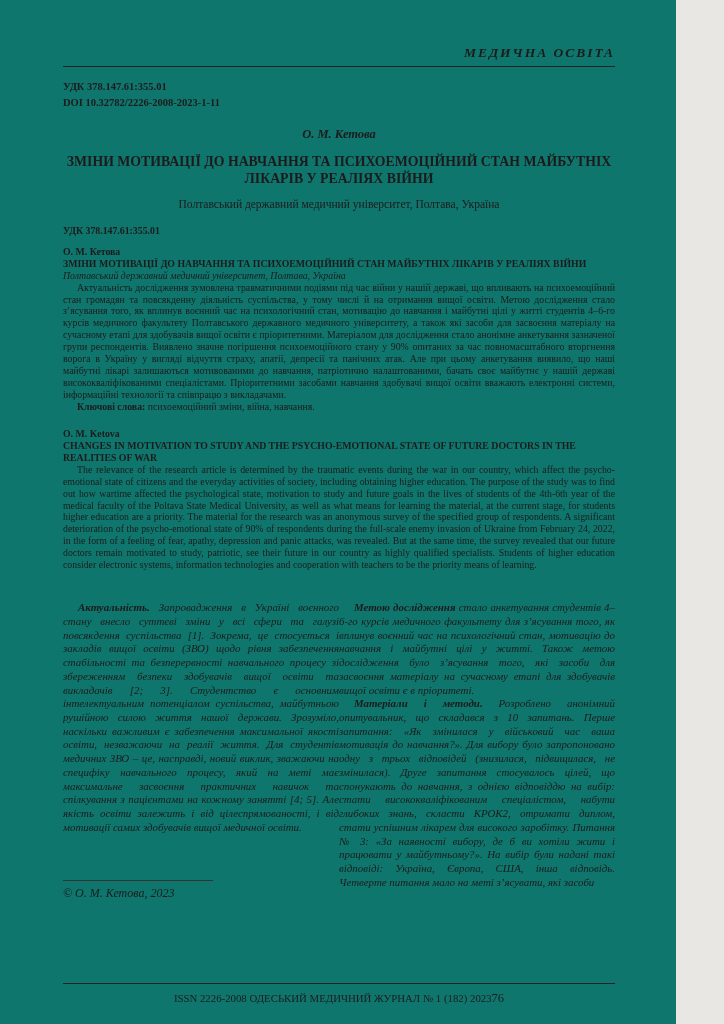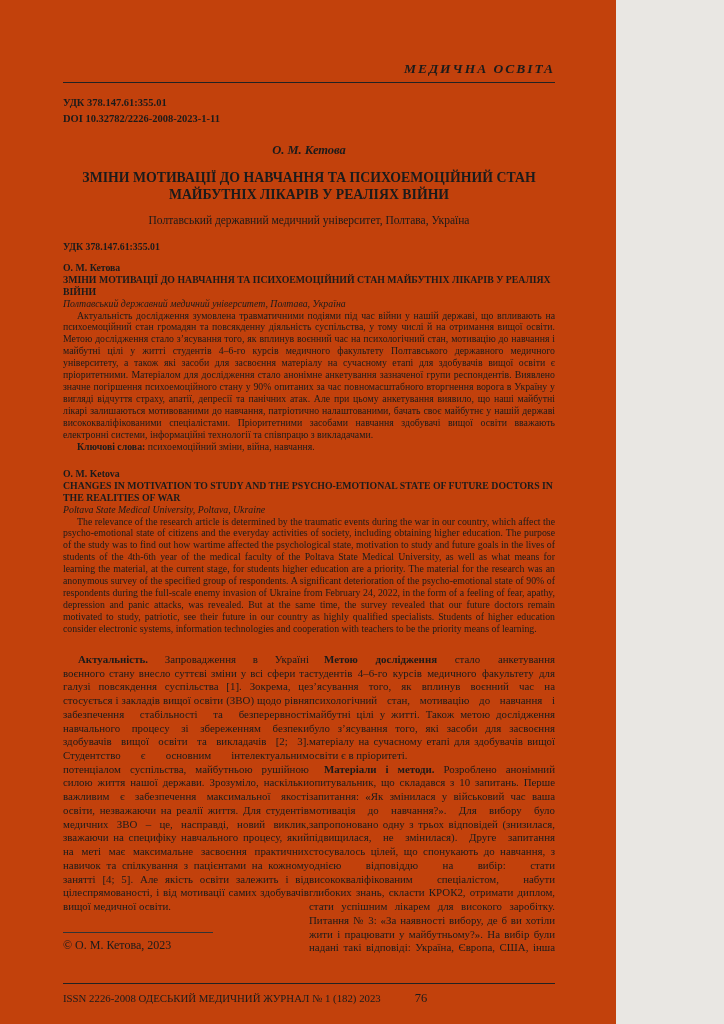--- a/index.html
+++ b/index.html
@@ -5,23 +5,23 @@
 <style>
   * { margin: 0; padding: 0; box-sizing: border-box; }
   html, body { background: #e9e7e3; }
   body {
     width: 724px; height: 1024px;
     font-family: "Liberation Serif", serif;
     color: #1b1b1b;
   }
   .page {
     position: relative;
-    width: 616px; height: 1024px;
-    background: #c2410c;
-    padding: 61px 61px 0 63px;
+    width: 676px; height: 1024px;
+    background: #0f766e;
+    padding: 45px 61px 0 63px;
     overflow: hidden;
   }
   
   .journal-name {
     text-align: right;
     font-weight: bold; font-style: italic;
     font-size: 13.5px; letter-spacing: 2px;
   }
   .head-rule { border: 0; border-top: 1.6px solid #222; margin-top: 5px; }
 
@@ -39,38 +39,38 @@
   .a-udc { font-weight: bold; margin-bottom: 9px; }
   .a-author { font-weight: bold; }
   .a-title { font-weight: bold; }
   .a-affil { font-style: italic; }
   .a-body { text-align: justify; text-indent: 14px; }
   .a-keywords { text-align: justify; text-indent: 14px; }
   .kw-label { font-weight: bold; font-family: Liberation Serif, serif; }
 
   
   .cols {
-    margin-top: 18px;
+    margin-top: 30px;
     display: flex; 
     height: 302px; overflow: hidden;
-    font-size: 10.9px; line-height: 1.26;
+    font-size: 10.9px; line-height: 1.26; font-style: italic;
   }
   .col { flex: 1 1 0; min-width: 0; overflow: hidden; }
   .col-left { display: flex; flex-direction: column; }
   .para { text-align: justify; text-indent: 15px; }
   .para b { font-weight: bold; }
 
   
   .footnote { margin-top: auto; padding-bottom: 2px; font-size: 12px; }
   .footnote-rule { width: 150px; border: 0; border-top: 1px solid #333; margin: 0 0 5px 0; }
 
   
   .page-footer { position: absolute; left: 63px; right: 61px; bottom: 18px; }
   .footer-rule { border: 0; border-top: 1.4px solid #222; margin-bottom: 7px; }
-  .footer-row { display: flex; justify-content: flex-start; align-items: baseline; gap: 34px; }
+  .footer-row { display: flex; justify-content: center; align-items: baseline; }
   .issn-line { font-size: 10.8px; }
   .page-num { font-size: 12.5px; }
 </style>
 </head>
 <body>
 
 <div class="page">
 
   <div class="journal-name">МЕДИЧНА ОСВІТА</div>
   <hr class="head-rule">
@@ -94,21 +94,20 @@
     <p class="a-body">Актуальність дослідження зумовлена травматичними подіями під час війни у нашій державі, що впливають на психоемоційний стан громадян та повсякденну діяльність суспільства, у тому числі й на отримання вищої освіти. Метою дослідження стало з’ясування того, як вплинув воєнний час на психологічний стан, мотивацію до навчання і майбутні цілі у житті студентів 4–6-го курсів медичного факультету Полтавського державного медичного університету, а також які засоби для засвоєння матеріалу на сучасному етапі для здобувачів вищої освіти є пріоритетними. Матеріалом для дослідження стало анонімне анкетування зазначеної групи респондентів. Виявлено значне погіршення психоемоційного стану у 90% опитаних за час повномасштабного вторгнення ворога в Україну у вигляді відчуття страху, апатії, депресії та панічних атак. Але при цьому анкетування виявило, що наші майбутні лікарі залишаються мотивованими до навчання, патріотично налаштованими, бачать своє майбутнє у нашій державі висококваліфікованими спеціалістами. Пріоритетними засобами навчання здобувачі вищої освіти вважають електронні системи, інформаційні технології та співпрацю з викладачами.</p>
     <p class="a-keywords">
       <span class="kw-label">Ключові слова:</span>
       <span>психоемоційний зміни, війна, навчання.</span>
     </p>
   </section>
 
   <section class="abstract" lang="en">
     <div class="a-author">O. M. Ketova</div>
     <div class="a-title">CHANGES IN MOTIVATION TO STUDY AND THE PSYCHO-EMOTIONAL STATE OF FUTURE DOCTORS IN THE REALITIES OF WAR</div>
-    <div class="a-affil">Poltava State Medical University, Poltava, Ukraine</div>
     <p class="a-body">The relevance of the research article is determined by the traumatic events during the war in our country, which affect the psycho-emotional state of citizens and the everyday activities of society, including obtaining higher education. The purpose of the study was to find out how wartime affected the psychological state, motivation to study and future goals in the lives of students of the 4th-6th year of the medical faculty of the Poltava State Medical University, as well as what means for learning the material, at the current stage, for students higher education are a priority. The material for the research was an anonymous survey of the specified group of respondents. A significant deterioration of the psycho-emotional state of 90% of respondents during the full-scale enemy invasion of Ukraine from February 24, 2022, in the form of a feeling of fear, apathy, depression and panic attacks, was revealed. But at the same time, the survey revealed that our future doctors remain motivated to study, patriotic, see their future in our country as highly qualified specialists. Students of higher education consider electronic systems, information technologies and cooperation with teachers to be the priority means of learning.</p>
   </section>
 
   <div class="cols">
     <div class="col col-left">
       <p class="para">
         <b>Актуальність.</b>
         <span>Запровадження в Україні воєнного стану внесло суттєві зміни у всі сфери та галузі повсякдення суспільства [1]. Зокрема, це стосується і закладів вищої освіти (ЗВО) щодо рівня забезпечення стабільності та безперервності навчального процесу зі збереженням безпеки здобувачів вищої освіти та викладачів [2; 3]. Студентство є основним інтелектуальним потенціалом суспільства, майбутньою рушійною силою життя нашої держави. Зрозуміло, наскільки важливим є забезпечення максимальної якості освіти, незважаючи на реалії життя. Для студентів медичних ЗВО – це, насправді, новий виклик, зважаючи на специфіку навчального процесу, який на меті має максимальне засвоєння практичних навичок та спілкування з пацієнтами на кожному занятті [4; 5]. Але якість освіти залежить і від цілеспрямованості, і від мотивації самих здобувачів вищої медичної освіти.</span>
       </p>
       <div class="footnote">

